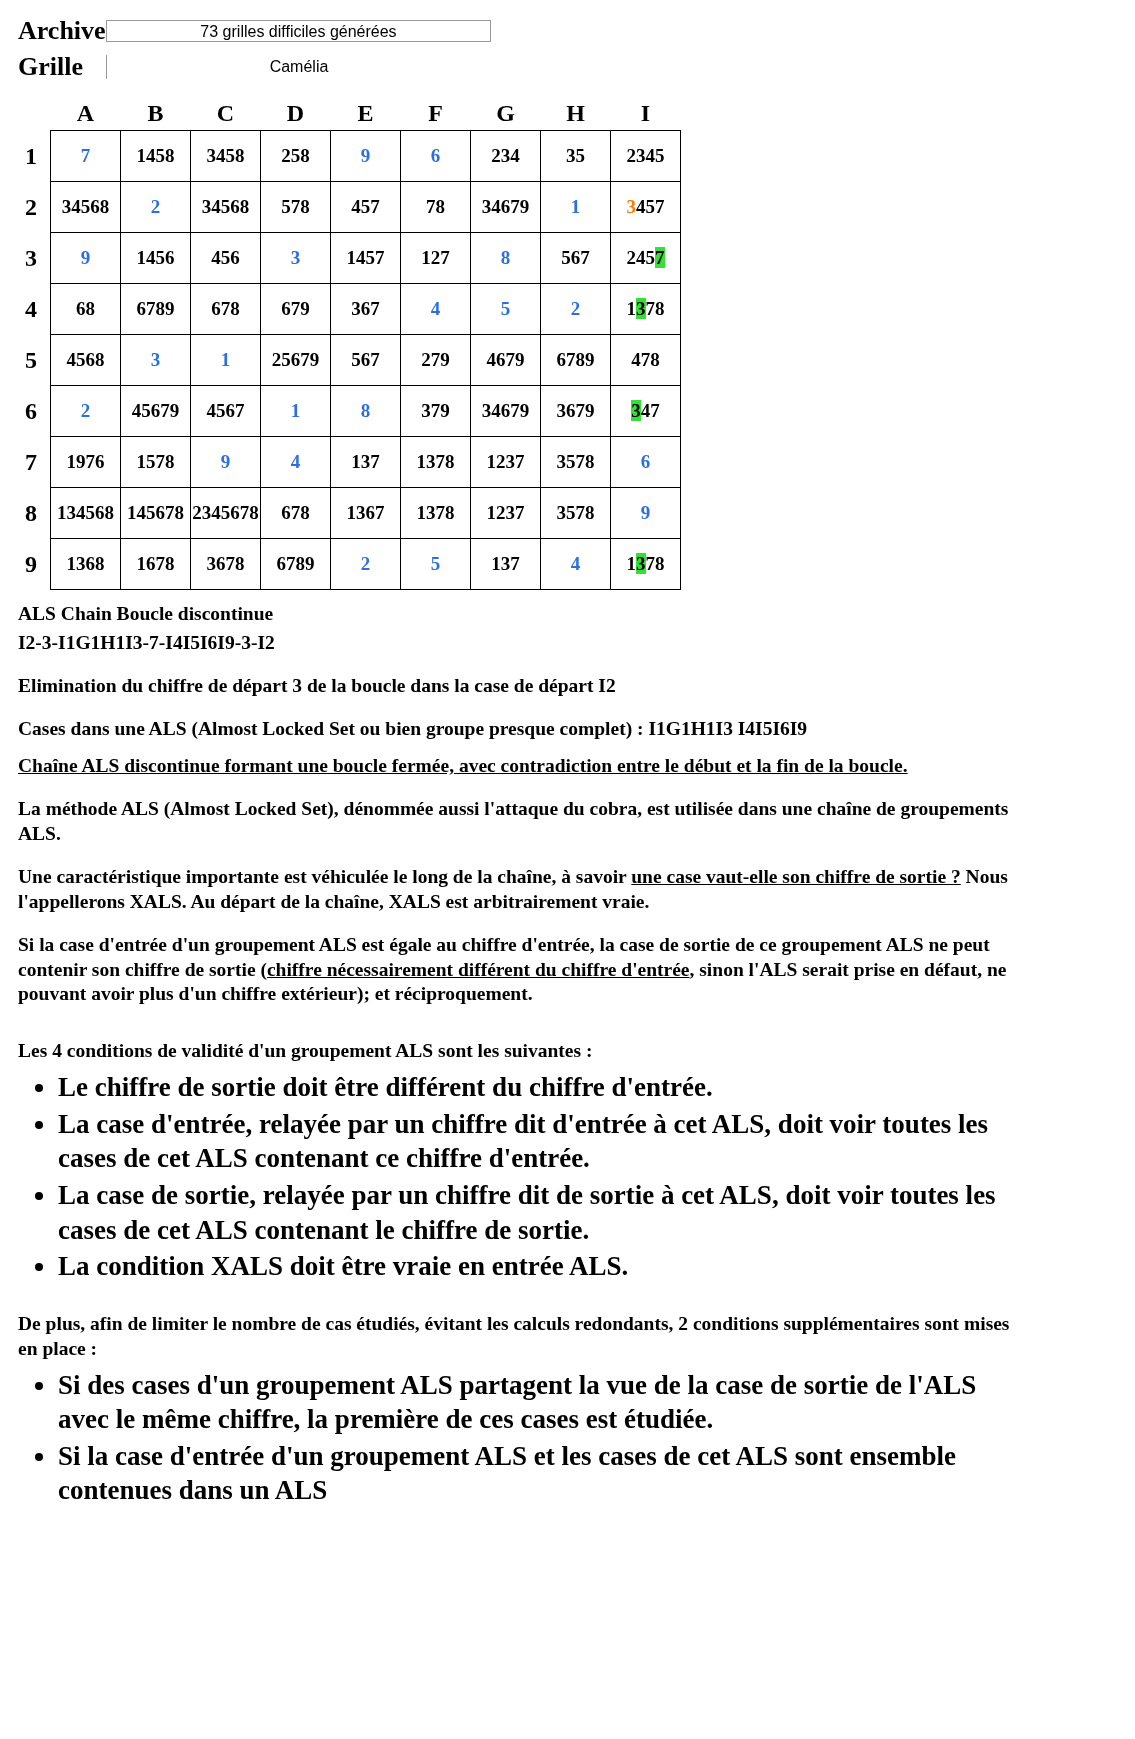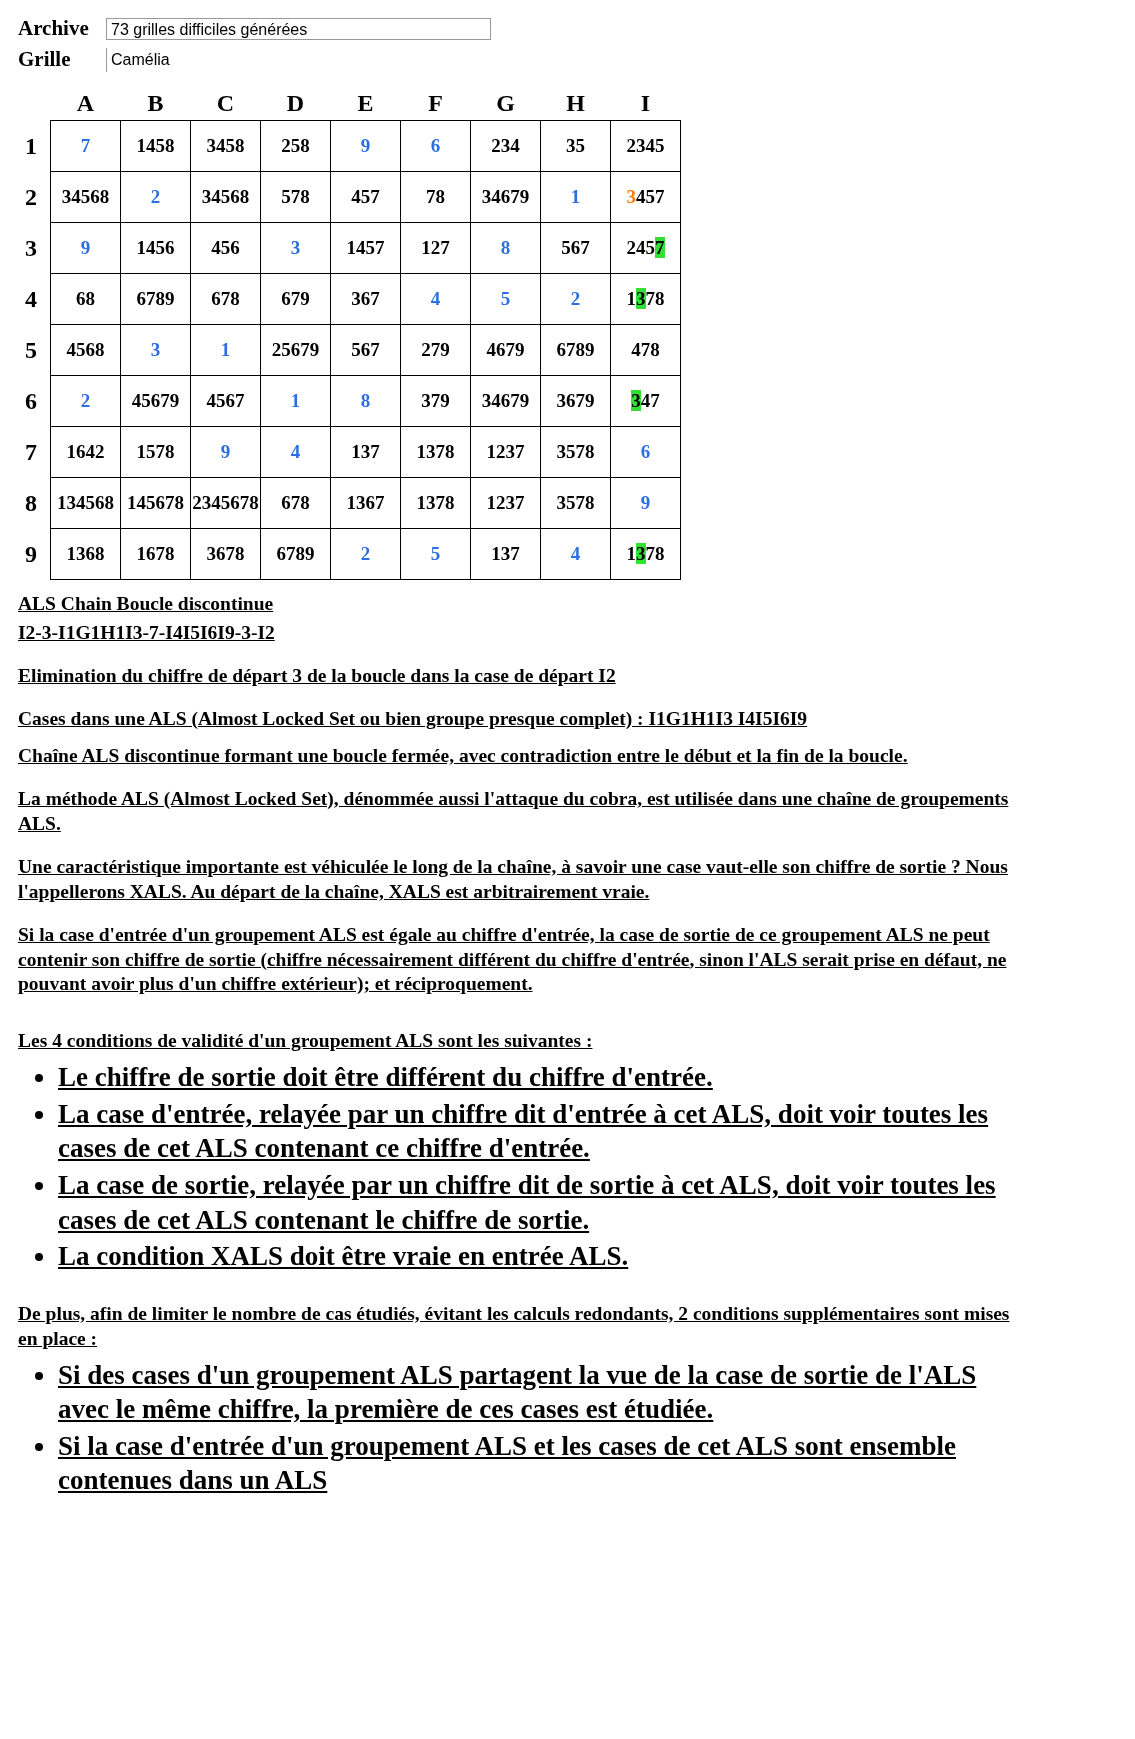--- a/index.html
+++ b/index.html
@@ -21,33 +21,34 @@
   }
 
   
   .field-row {
     display: flex;
     align-items: center;
     margin: 6px 0 0 18px;
   }
   .field-label {
     font-weight: bold;
-    font-size: 21px;
+    font-size: 26px;
     width: 88px;
     flex: 0 0 88px;
   }
   .field-box {
     border: 1px solid #999999;
     background: #ffffff;
     height: 22px;
     line-height: 22px;
     font-size: 16px;
     font-family: "Liberation Sans", sans-serif;
     padding: 0 4px;
     box-sizing: border-box;
+    text-align: center;
   }
   .field-archive { width: 385px; }
   .field-grille {
     width: 385px;
     border-top: none;
     border-left: 1px solid #999999;
     border-right: none;
     border-bottom: none;
     height: 24px;
     line-height: 24px;
@@ -101,21 +102,20 @@
   .hl-green { background: #35e035; }
   .hl-orange { color: #ff7a00; }
 
   
   .content {
     margin: 12px 0 0 18px;
     width: 1000px;
     font-size: 19.5px;
     font-weight: bold;
     line-height: 1.28;
-    text-decoration: underline;
   }
   .content p { margin: 0 0 4px 0; }
   .gap { height: 14px; }
   .gap-sm { height: 8px; }
   .u { text-decoration: underline; }
   ul.bullets {
     margin: 6px 0 6px 0;
     padding-left: 40px;
   }
   ul.bullets li {
@@ -224,21 +224,21 @@
             <td class="cell cand bb br">4567</td>
             <td class="cell cyan solved bb">1</td>
             <td class="cell cyan solved bb">8</td>
             <td class="cell cand bb br">379</td>
             <td class="cell cand bb">34679</td>
             <td class="cell cand bb">3679</td>
             <td class="cell cand bb br"><span class="hl-green">3</span>47</td>
           </tr>
           <tr>
             <th class="rowhdr">7</th>
-            <td class="cell cyan cand bl">1642</td>
+            <td class="cell cyan cand bl">1976</td>
             <td class="cell cyan cand">1578</td>
             <td class="cell cyan solved br">9</td>
             <td class="cell solved">4</td>
             <td class="cell cand">137</td>
             <td class="cell cand br">1378</td>
             <td class="cell cyan cand">1237</td>
             <td class="cell cyan cand">3578</td>
             <td class="cell cyan solved br">6</td>
           </tr>
           <tr>

